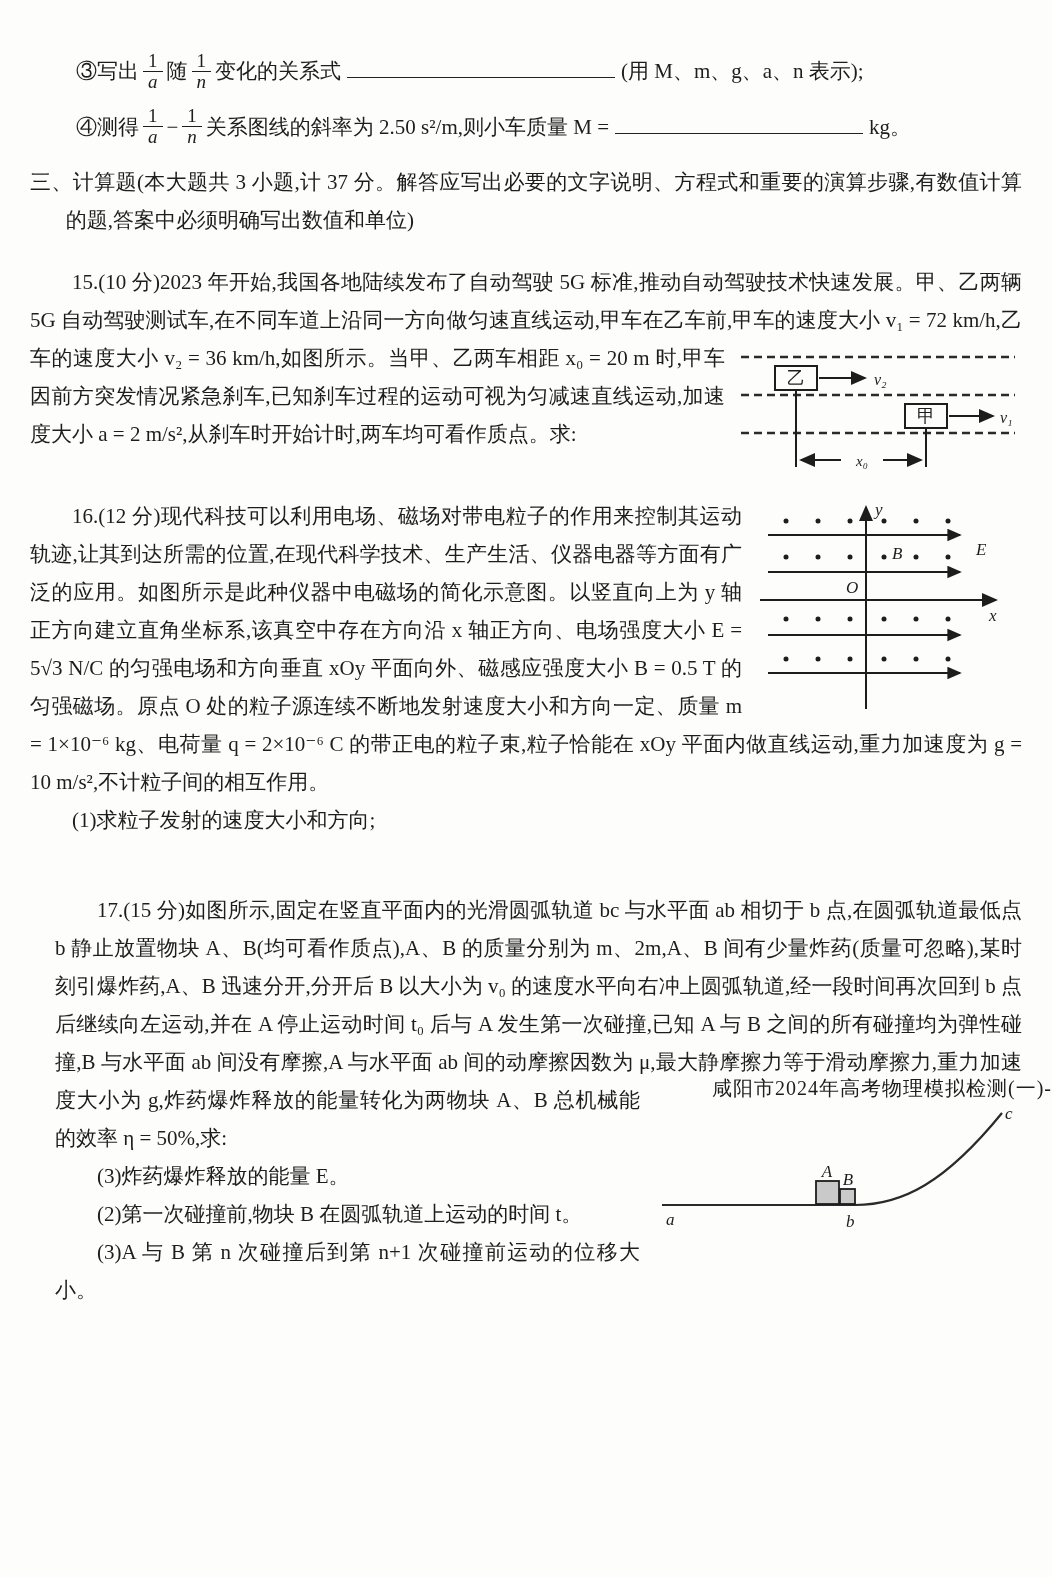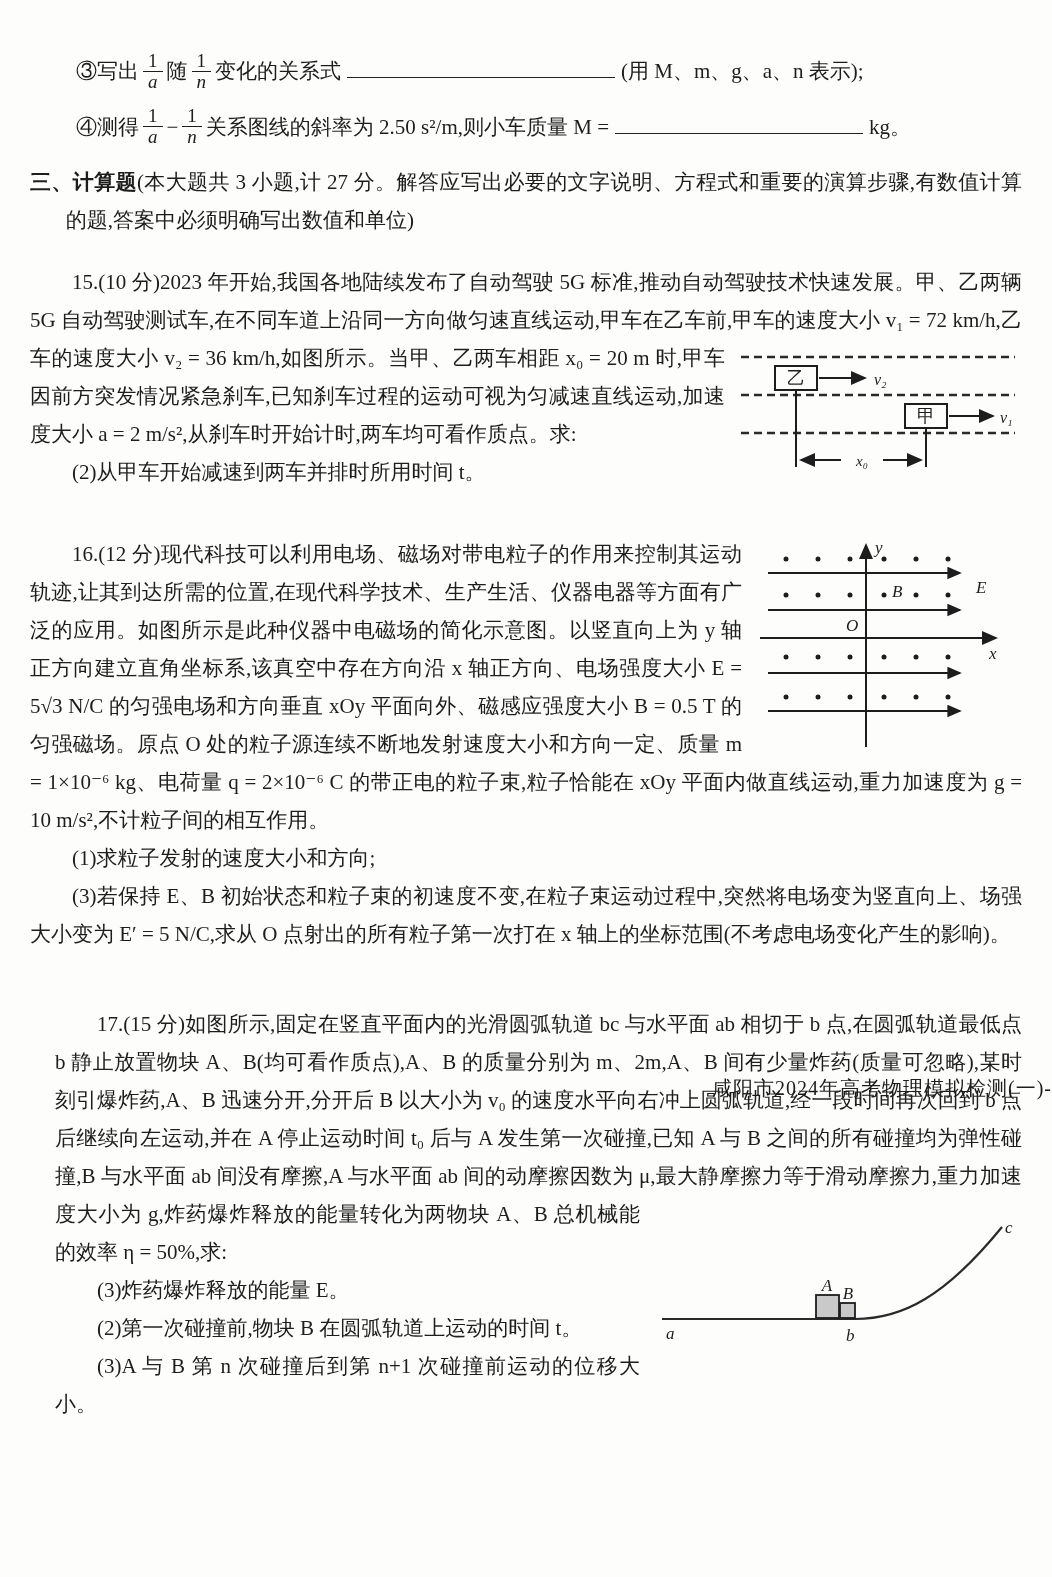--- a/index.html
+++ b/index.html
@@ -5,21 +5,21 @@
   html,body{margin:0;padding:0;}
   body{
     width:1052px;height:1577px;background:#fdfdfc;color:#1d1d1d;
     font-family:"Liberation Serif","DejaVu Serif",serif;
     font-size:21px;line-height:38px;overflow:hidden;
   }
   .page{position:relative;box-sizing:border-box;width:1052px;height:1159px;padding:52px 30px 0 30px;}
   .para{margin:0;text-align:justify;}
   .hang{padding-left:1.7em;text-indent:-1.7em;}
   .indent{text-indent:2em;}
-  .bold{font-weight:bold;}
+  .bold{font-weight:normal;}
   .blank-item{margin:0 0 14px 46px;}
   .frac{display:inline-flex;flex-direction:column;vertical-align:middle;text-align:center;
         line-height:20px;font-size:19px;margin:0 4px;position:relative;top:-2px;}
   .frac .den{border-top:1.6px solid #1d1d1d;font-style:italic;padding:0 5px;}
   .frac .num{padding:0 5px;}
   .blank{display:inline-block;border-bottom:1.8px solid #222;height:0.85em;vertical-align:baseline;margin:0 6px;}
   .blank-w1{width:268px;}
   .blank-w2{width:248px;}
   .fig{float:right;background:#fdfdfc;}
   .fig15{width:285px;height:132px;margin:4px 0 2px 12px;}
@@ -52,21 +52,21 @@
   <p class="para blank-item">
     <span>④测得</span><span class="frac">
         <span class="num">1</span>
         <span class="den">a</span>
       </span><span>−</span><span class="frac">
         <span class="num">1</span>
         <span class="den">n</span>
       </span><span>关系图线的斜率为 2.50 s²/m,则小车质量 M =</span><span class="blank blank-w2"></span><span>kg。</span>
   </p>
 
-  <p class="para hang sec"><span class="bold">三、计算题</span><span>(本大题共 3 小题,计 27 分。解答应写出必要的文字说明、方程式和重要的演算步骤,有数值计算的题,答案中必须明确写出数值和单位)</span></p>
+  <p class="para hang sec"><span class="bold">三、计算题</span><span>(本大题共 3 小题,计 37 分。解答应写出必要的文字说明、方程式和重要的演算步骤,有数值计算的题,答案中必须明确写出数值和单位)</span></p>
 
   <div class="q-block">
     <p class="para indent">
       <span>15.(10 分)2023 年开始,我国各地陆续发布了自动驾驶 5G 标准,推动自动驾驶技术快速发展。甲、乙两辆 5G 自动驾驶测试车,在不同车道上沿同一方向做匀速直线运动,甲车在乙车前,甲车的速度大小 v₁ = 72 km/h,乙车的速度大小 v₂ = 36 km/h,如图所示。当甲、乙两车相距 x₀ = 20 m</span>
       <span class="fig fig15">
         <svg width="285" height="132" viewBox="0 0 285 132">
           <defs>
             <marker id="ah15" markerWidth="9" markerHeight="8" refX="7" refY="3.5" orient="auto">
                 <path d="M0,0 L8,3.5 L0,7 z" fill="#1d1d1d"></path>
               </marker>
@@ -92,21 +92,20 @@
             <line x1="59" y1="47" x2="59" y2="124"></line>
             <line x1="189" y1="85" x2="189" y2="124"></line>
             <line x1="104" y1="117" x2="64" y2="117" marker-end="url(#ah15)"></line>
             <line x1="146" y1="117" x2="184" y2="117" marker-end="url(#ah15)"></line>
           </g>
           <text x="125" y="123" font-size="15" text-anchor="middle" class="it">x₀</text>
         </svg>
       </span>
       <span>时,甲车因前方突发情况紧急刹车,已知刹车过程的运动可视为匀减速直线运动,加速度大小 a = 2 m/s²,从刹车时开始计时,两车均可看作质点。求:</span>
     </p>
-    <p class="para indent">(2)从甲车开始减速到两车并排时所用时间 t。</p>
   </div>
 
   <div class="q16-block">
     <p class="para indent">
       <span class="fig fig16">
         <svg width="268" height="220" viewBox="0 0 268 220">
           <defs>
             <marker id="ah16" markerWidth="9" markerHeight="8" refX="7" refY="3.5" orient="auto">
                 <path d="M0,0 L8,3.5 L0,7 z" fill="#1d1d1d"></path>
               </marker>
@@ -156,21 +155,20 @@
           <text x="121" y="18" font-size="17" class="it">y</text>
           <text x="235" y="124" font-size="17" class="it">x</text>
           <text x="92" y="96" font-size="17" class="it">O</text>
           <text x="138" y="62" font-size="17" class="it">B</text>
           <text x="222" y="58" font-size="17" class="it">E</text>
         </svg>
       </span>
       <span>16.(12 分)现代科技可以利用电场、磁场对带电粒子的作用来控制其运动轨迹,让其到达所需的位置,在现代科学技术、生产生活、仪器电器等方面有广泛的应用。如图所示是此种仪器中电磁场的简化示意图。以竖直向上为 y 轴正方向建立直角坐标系,该真空中存在方向沿 x 轴正方向、电场强度大小 E = 5√3 N/C 的匀强电场和方向垂直 xOy 平面向外、磁感应强度大小 B = 0.5 T 的匀强磁场。原点 O 处的粒子源连续不断地发射速度大小和方向一定、质量 m = 1×10⁻⁶ kg、电荷量 q = 2×10⁻⁶ C 的带正电的粒子束,粒子恰能在 xOy 平面内做直线运动,重力加速度为 g = 10 m/s²,不计粒子间的相互作用。</span>
     </p>
     <p class="para indent">(1)求粒子发射的速度大小和方向;</p>
-    <p class="para indent">(3)若保持 E、B 初始状态和粒子束的初速度不变,在粒子束运动过程中,突然将电场变为竖直向上、场强大小变为 E′ = 5 N/C,求从 O 点射出的所有粒子第一次打在 x 轴上的坐标范围(不考虑电场变化产生的影响)。</p>
   </div>
 
   <div class="q17-block">
     <p class="para indent">
       <span>17.(15 分)如图所示,固定在竖直平面内的光滑圆弧轨道 bc 与水平面 ab 相切于 b 点,在圆弧轨道最低点 b 静止放置物块 A、B(均可看作质点),A、B 的质量分别为 m、2m,A、B 间有少量炸药(质量可忽略),某时刻引爆炸药,A、B 迅速分开,分开后 B 以大小为 v₀ 的速度水平向右冲上圆弧轨道,经一段时间再次回到 b 点后继续向左运动,并在 A 停止运动时间 t₀ 后与 A 发生第一次碰撞,已知 A 与 B 之间的所有碰撞均为弹性碰撞,B 与水平面 ab 间没有摩擦,A 与水平面 ab 间的动摩擦因数为 μ,最大静摩擦力等于滑动摩擦力,重力加速度大小为 g,炸药爆炸释放的能量转化为两物块</span>
       <span class="fig fig17">
         <svg width="372" height="152" viewBox="0 0 372 152">
           <path d="M12,122 L205,122 C 252,122 295,100 352,30" fill="none" stroke="#2a2a2a" stroke-width="2.2"></path>
           <g>
             <rect x="166" y="98" width="23" height="23" fill="#c9c9c9" stroke="#1d1d1d" stroke-width="1.8"></rect>

